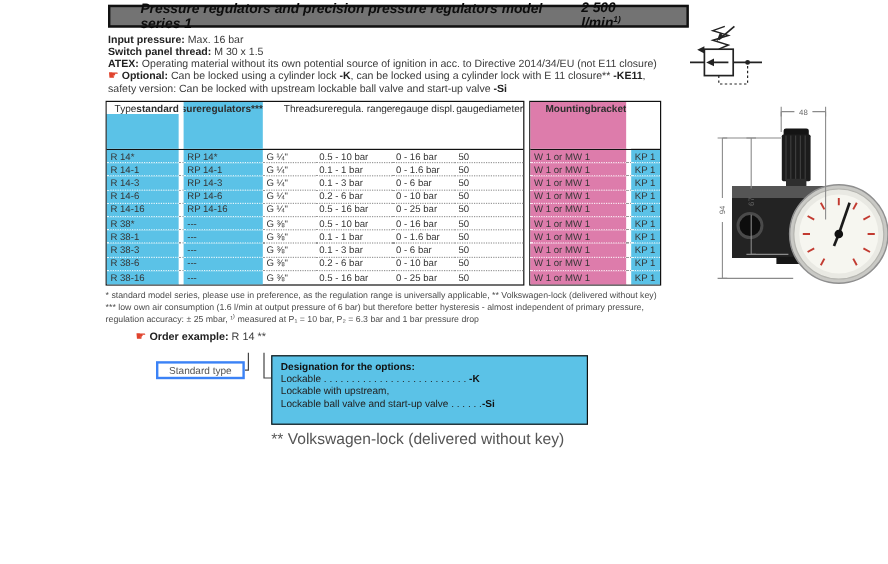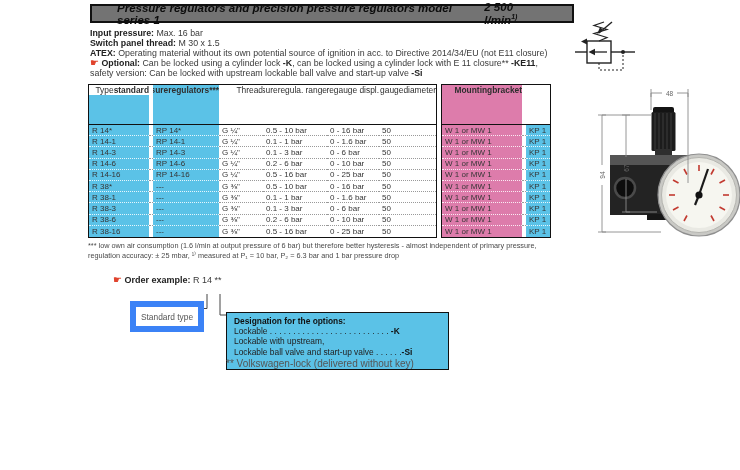--- a/index.html
+++ b/index.html
@@ -39,28 +39,28 @@
   .c-std{width:60px} .c-gap{width:4px; background:#fff !important;} .c-prec{width:66px}
   .c-thread{width:44px} .c-range{width:64px} .c-gauge{width:52px} .c-dia{flex:1}
   .c-bracket{width:80px} .c-kit{flex:1}
 
   
   .footnotes { position:absolute; left:88px; top:241px; width:492px; font-size:7.3px; line-height:9.8px; color:#4a4a4a; }
 
   
   .order-label { position:absolute; left:113px; top:275px; font-size:9px; color:#3a3a3a; }
   .order-label b { color:#222; }
-  .std-box { position:absolute; left:130px; top:301px; width:74px; height:31px; border:6px solid #3b82f6;
+  .std-box { position:absolute; left:130px; top:301px; width:74px; height:15px; border:2px solid #3b82f6;
     background:#fff; font-size:8.4px; color:#555; display:flex; align-items:center; justify-content:center; }
   .connectors { position:absolute; left:0; top:0; width:740px; height:470px; pointer-events:none; }
-  .opt-box { position:absolute; left:226px; top:312px; width:223px; height:58px; background:var(--blue);
+  .opt-box { position:absolute; left:226px; top:296px; width:264px; height:58px; background:var(--blue);
     border:1.5px solid #111; padding:3px 7px 16px 7px; font-size:8.4px; line-height:10.2px; color:#222; }
   .opt-box .opt-title { font-weight:bold; color:#111; }
   .opt-line b { color:#111; }
-  .vw-note { position:absolute; left:226px; top:358px; font-size:10px; color:#555; }
+  .vw-note { position:absolute; left:226px; top:358px; font-size:13px; color:#555; }
 
   
   .pneumo { position:absolute; left:573px; top:19px; }
   .product { position:absolute; left:595px; top:83px; }
   svg text { font-family:"Liberation Sans", sans-serif; }
 </style>
 </head>
 <body>
 
 <div class="page">
@@ -259,20 +259,21 @@
   </div>
         <div class="row">
     <div class="cell c-bracket bg-pink">W 1 or MW 1</div>
     <div class="cell c-gap"></div>
     <div class="cell c-kit bg-blue">KP 1</div>
   </div>
       </div>
   </div>
 
   <div class="footnotes">
+    <div>* standard model series, please use in preference, as the regulation range is universally applicable, ** Volkswagen-lock (delivered without key)</div>
     <div>*** low own air consumption (1.6 l/min at output pressure of 6 bar) but therefore better hysteresis - almost independent of primary pressure,</div>
     <div>regulation accuracy: ± 25 mbar, ¹⁾ measured at P₁ = 10 bar, P₂ = 6.3 bar and 1 bar pressure drop</div>
   </div>
 
   <div class="order-label">
     <span class="hand">☛</span>
     <b>Order example:</b><span> R 14 **</span>
   </div>
 
   <svg class="connectors" width="740" height="470" viewBox="0 0 740 470">

